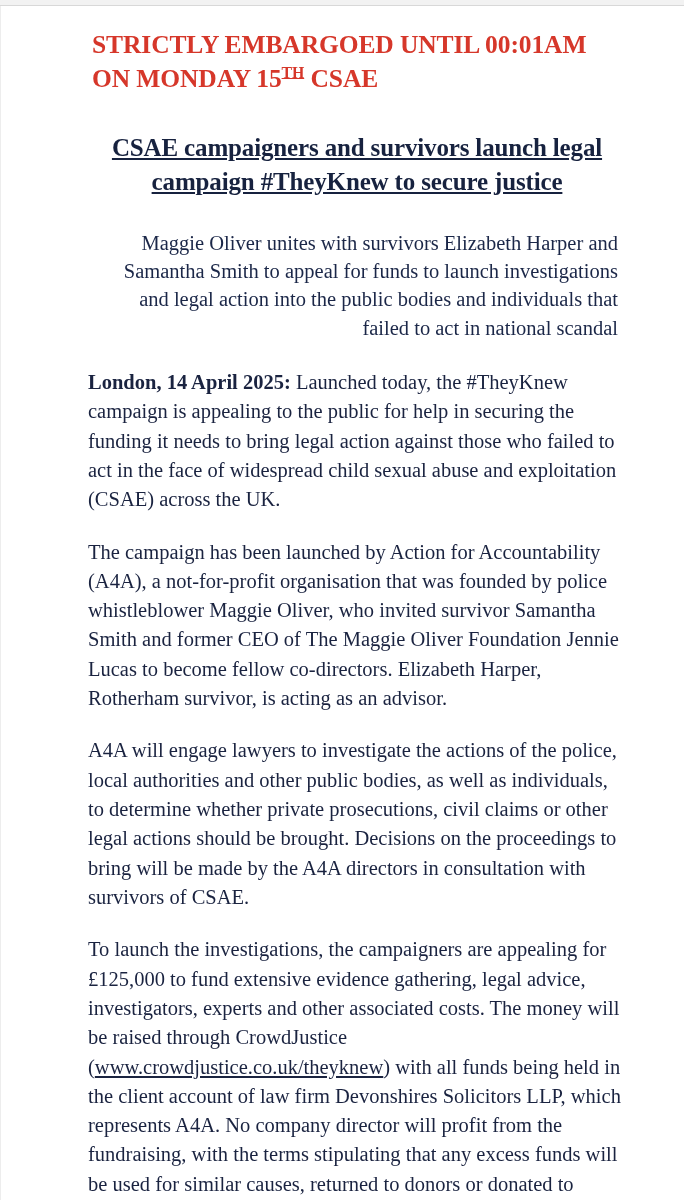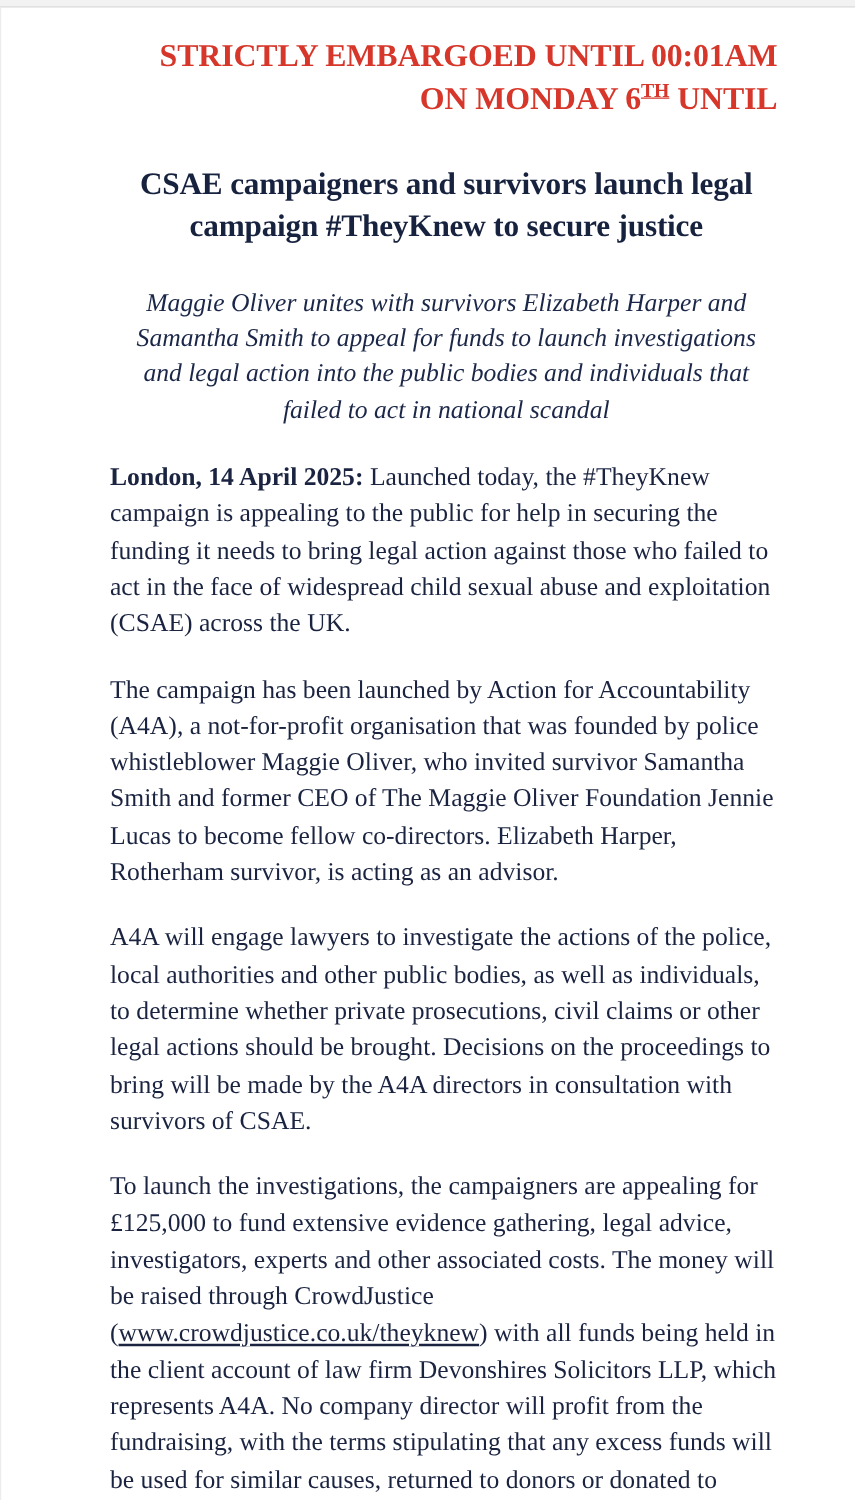--- a/index.html
+++ b/index.html
@@ -39,21 +39,21 @@
   .page {
     position: relative;
     padding: 0 58px 0 88px;
     box-sizing: border-box;
     width: 684px;
   }
 
   .embargo {
     color: #d6372a;
     font-weight: bold;
-    text-align: right;
+    text-align: left;
     font-size: 25.5px;
     line-height: 1.32;
     letter-spacing: -0.1px;
     margin: 22px 0 0 0;
     padding: 0 4px;
   }
   .embargo sup {
     font-size: 0.62em;
     vertical-align: super;
     line-height: 0;
@@ -62,26 +62,26 @@
 
   .headline {
     color: #17223f;
     font-weight: bold;
     text-align: center;
     font-size: 25px;
     line-height: 1.33;
     margin: 36px 0 0 0;
     padding: 0 2px;
     letter-spacing: -0.15px;
+    text-decoration: underline;
   }
 
   .standfirst {
     color: #1b2748;
-    font-style: italic;
-    text-align: center;
+    text-align: right;
     font-size: 20.5px;
     line-height: 1.38;
     margin: 31px 0 0 0;
     padding: 0 8px;
   }
 
   .body-copy {
     margin-top: 26px;
   }
   .body-copy p {
@@ -107,21 +107,21 @@
 <body>
 
 <div class="top-strip"></div>
 <div class="top-rule"></div>
 <div class="left-edge"></div>
 
 <div class="page">
 
   <div class="embargo">
     <span>STRICTLY EMBARGOED UNTIL 00:01AM</span><br>
-    <span>ON MONDAY 6</span><sup>TH</sup><span> UNTIL</span>
+    <span>ON MONDAY 15</span><sup>TH</sup><span> CSAE</span>
   </div>
 
   <h1 class="headline">CSAE campaigners and survivors launch legal campaign #TheyKnew to secure justice</h1>
 
   <p class="standfirst">Maggie Oliver unites with survivors Elizabeth Harper and Samantha Smith to appeal for funds to launch investigations and legal action into the public bodies and individuals that failed to act in national scandal</p>
 
   <div class="body-copy">
 
     <p><span class="dateline">London, 14 April 2025:</span><span> Launched today, the #TheyKnew campaign is appealing to the public for help in securing the funding it needs to bring legal action against those who failed to act in the face of widespread child sexual abuse and exploitation (CSAE) across the UK.</span></p>
 

